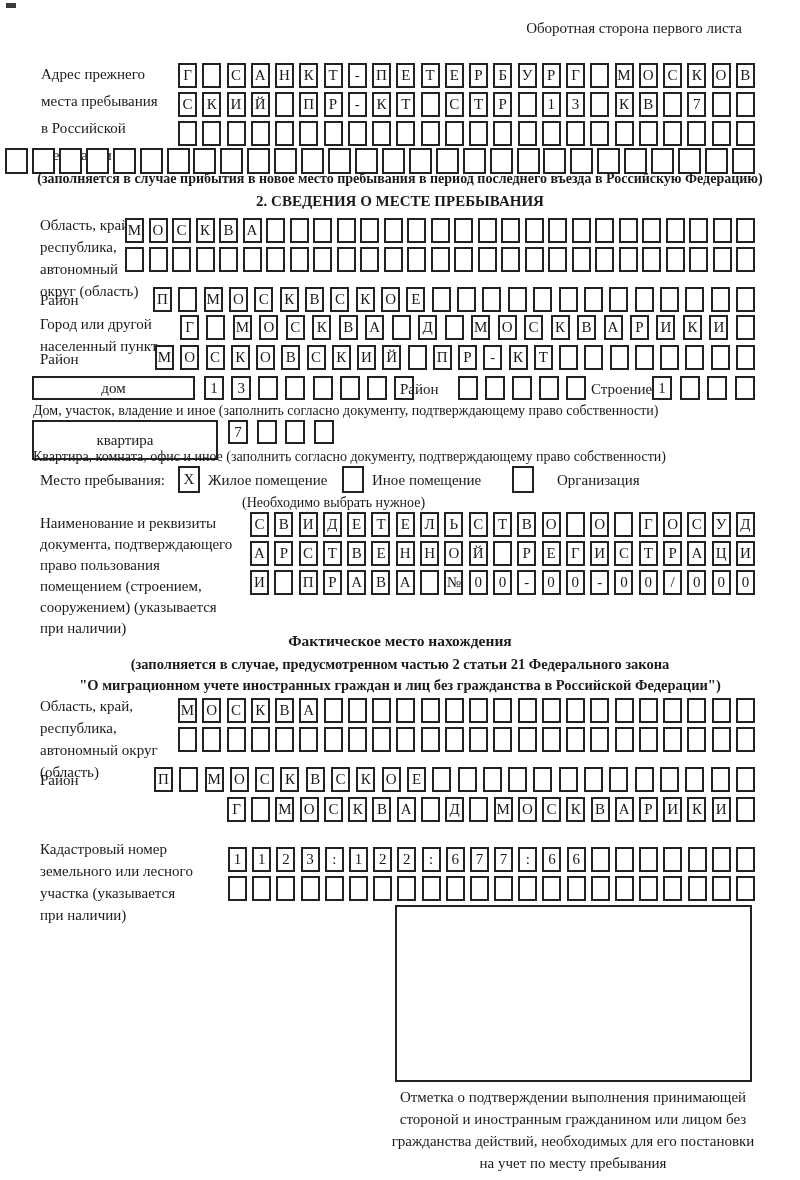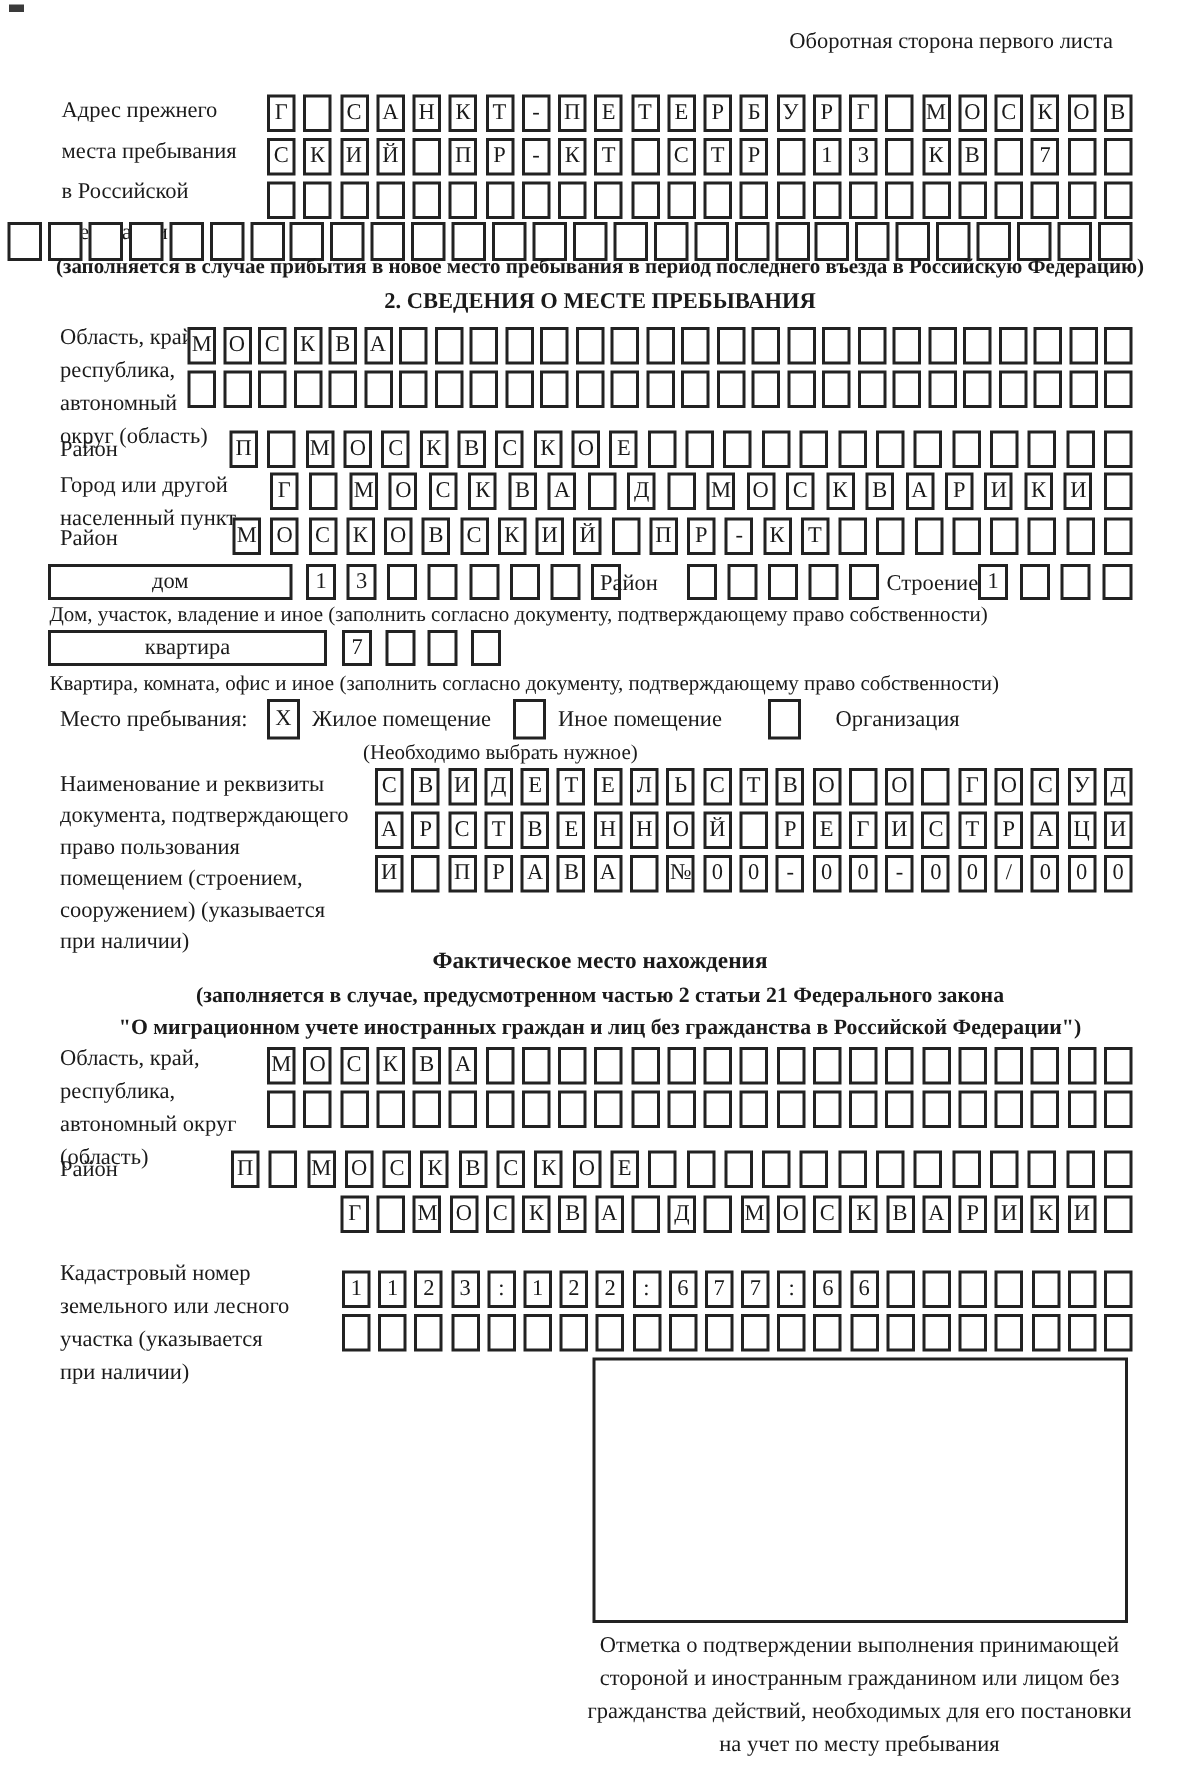--- a/index.html
+++ b/index.html
@@ -317,21 +317,21 @@
     </div>
   <div class="abs lbl" style="left:591px; top:378px;">Строение</div>
   <div class="abs grid slim" style="left:652px; top:376px; width:103px;">
       <div class="cell">1</div>
       <div class="cell"></div>
       <div class="cell"></div>
       <div class="cell"></div>
     </div>
   <div class="abs note" style="left:33px; top:403px;">Дом, участок, владение и иное (заполнить согласно документу, подтверждающему право собственности)</div>
 
-  <div class="abs boxlabel" style="left:32px; top:420px; width:186px; height:24px;">квартира</div>
+  <div class="abs boxlabel" style="left:32px; top:420px; width:186px; height:40px;">квартира</div>
   <div class="abs grid slim" style="left:228px; top:420px; width:106px;">
       <div class="cell">7</div>
       <div class="cell"></div>
       <div class="cell"></div>
       <div class="cell"></div>
     </div>
   <div class="abs note" style="left:33px; top:449px;">Квартира, комната, офис и иное (заполнить согласно документу, подтверждающему право собственности)</div>
 
   <div class="abs lbl" style="left:40px; top:469px;">Место пребывания:</div>
   <div class="abs checkbox" style="left:178px; top:466px;">X</div>

